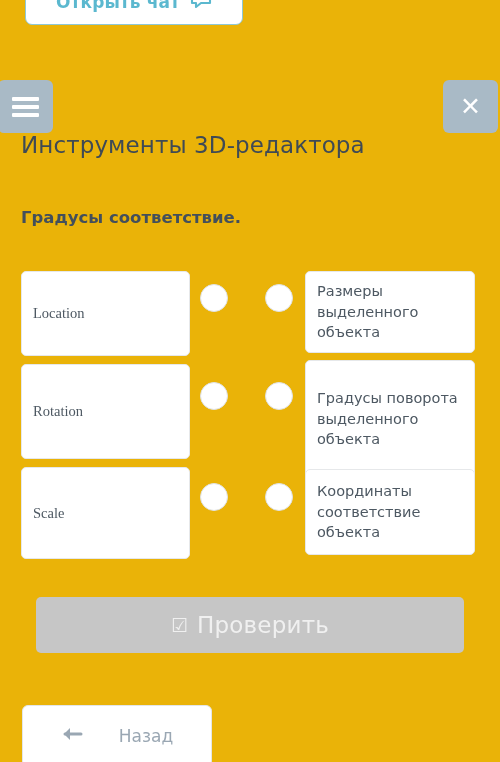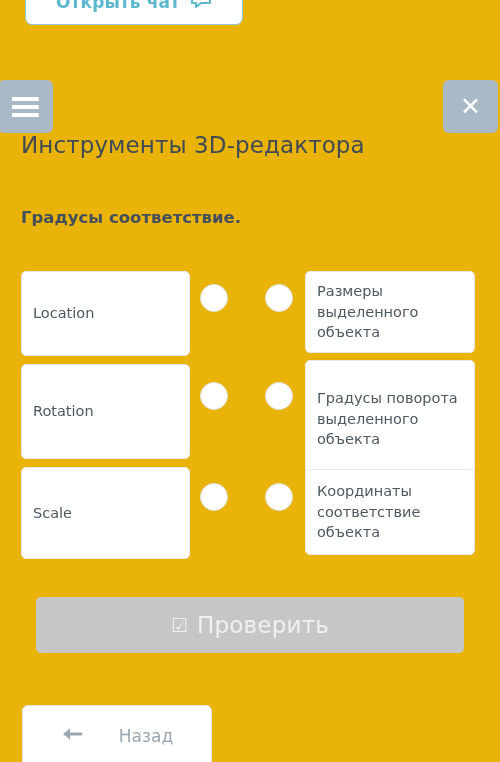--- a/index.html
+++ b/index.html
@@ -110,21 +110,21 @@
     display: flex;
     align-items: center;
     padding: 0 11px;
     margin-top: 16px;
   }
   .card .card-text {
     font-size: 14.5px;
     color: #4d5862;
     line-height: 1.42;
   }
-  .card-left { left: 21px; width: 169px; }
+  .card-left { left: 21px; width: 169px; font-family: Liberation Serif, serif; }
   .card-right { left: 305px; width: 170px; }
   .card-right .card-text { padding: 2px 0; }
 
   .dot {
     position: absolute;
     width: 28px;
     height: 28px;
     border: 1.4px solid #dfe2e5;
     border-radius: 50%;
     background: #ffffff;

